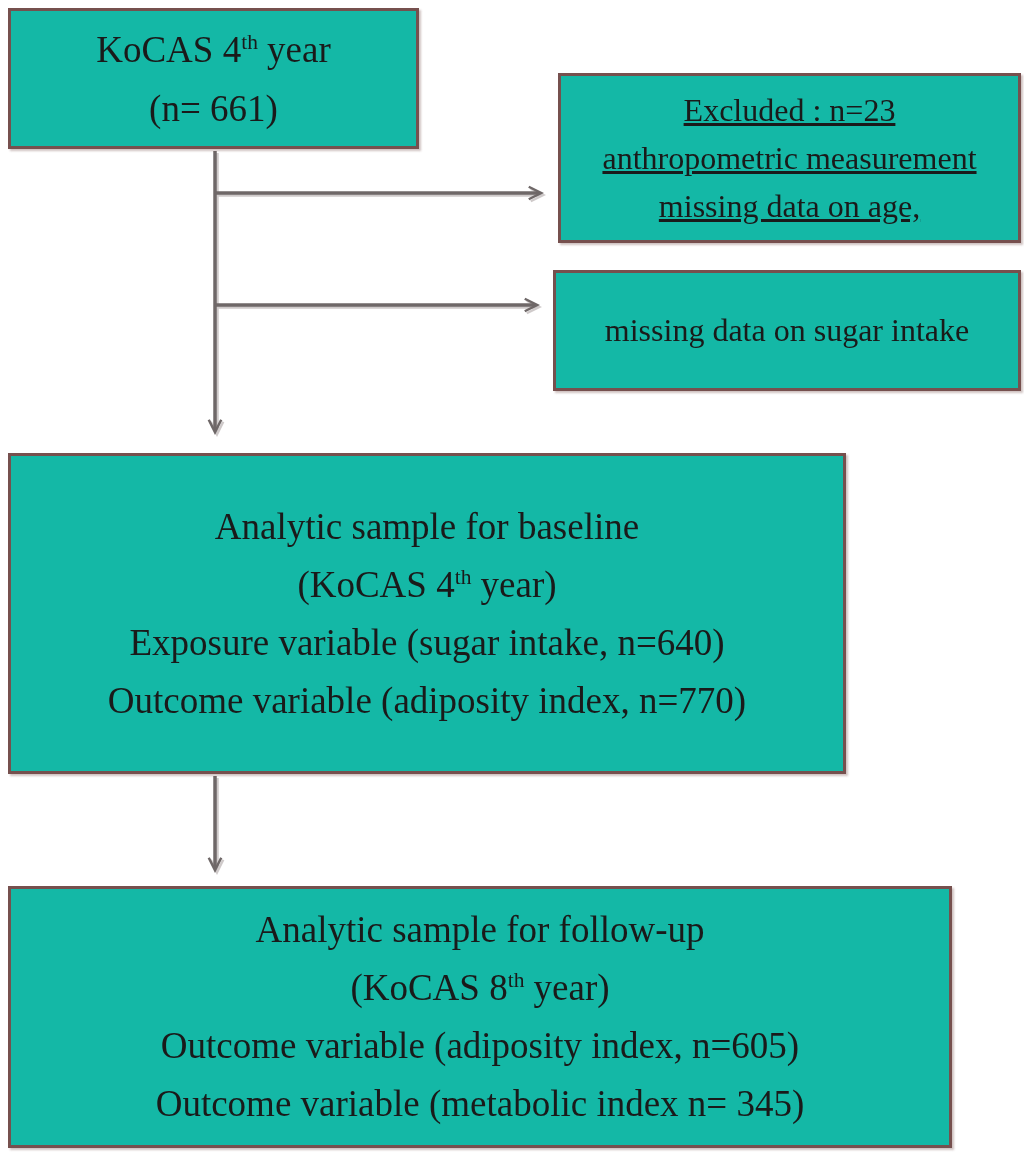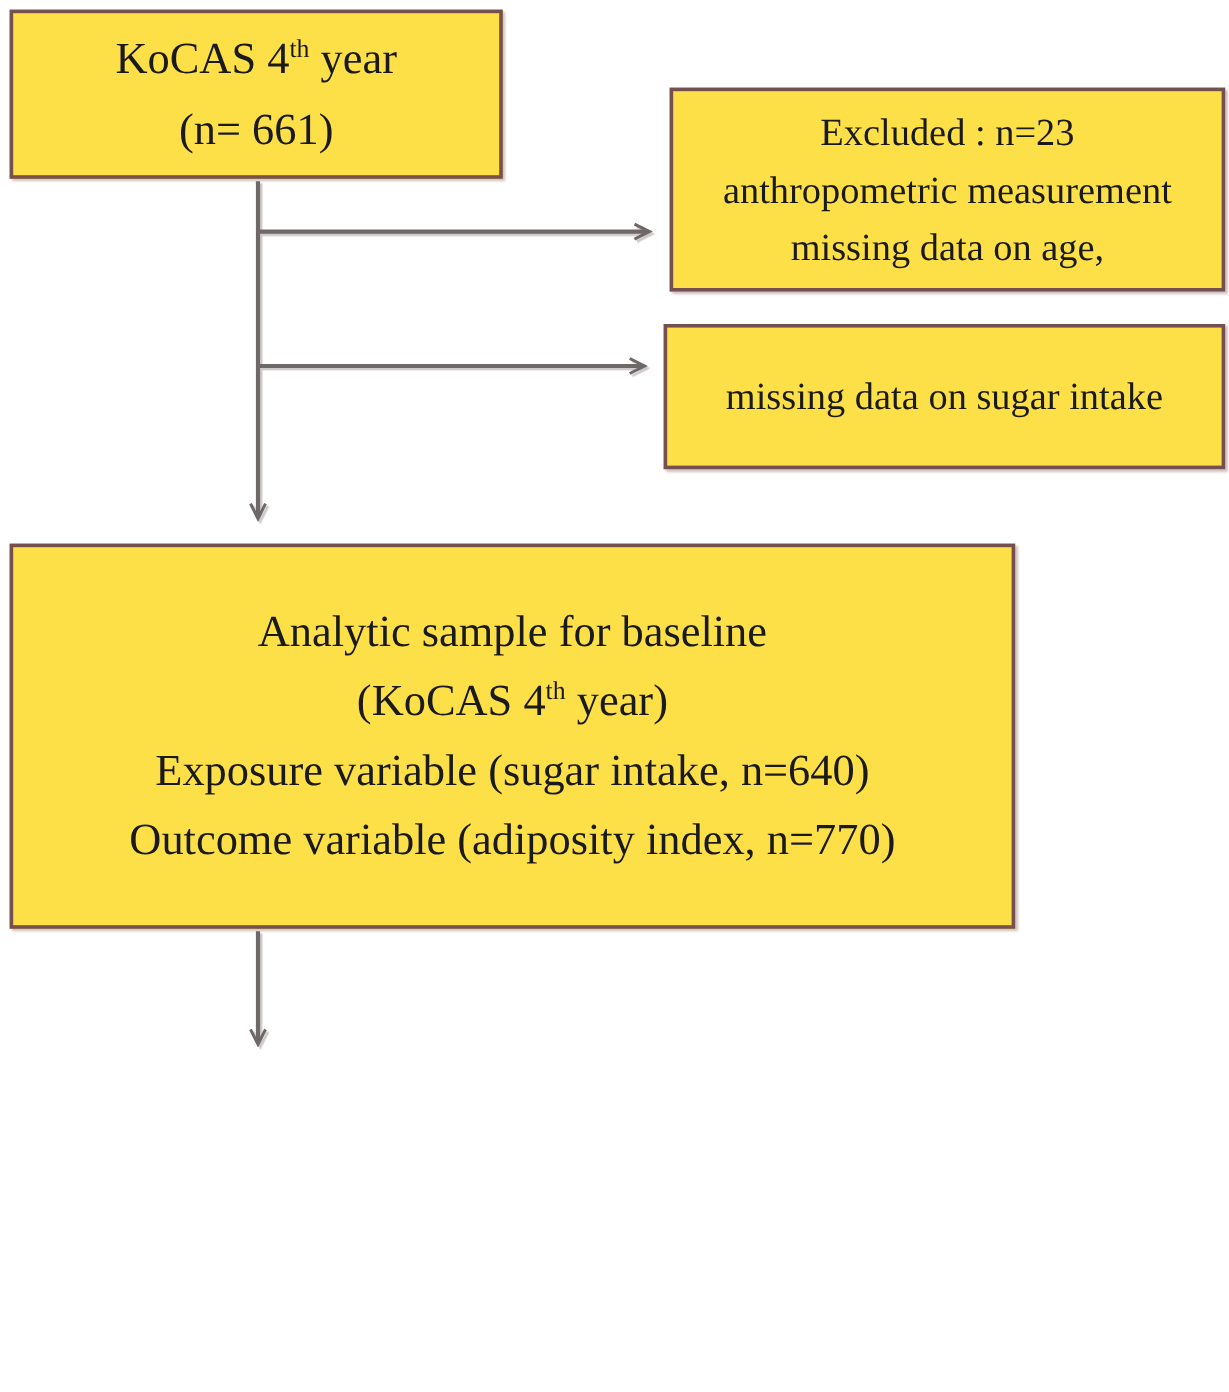--- a/index.html
+++ b/index.html
@@ -14,31 +14,31 @@
     width:1024px;height:1160px;
     background:var(--bg);
     font-family:"Liberation Serif","DejaVu Serif",serif;
     color:var(--text);
     overflow:hidden;
   }
   .box{
     position:absolute;
     box-sizing:border-box;
     border:3px solid var(--border);
-    background:#fde047;
+    background:#14b8a6;
     display:flex;
     flex-direction:column;
     justify-content:center;
     align-items:center;
     text-align:center;
     box-shadow:2px 2px 2px rgba(118,80,78,0.35);
   }
   .box .line{white-space:nowrap;}
   .box-top{left:8px;top:8px;width:411px;height:141px;font-size:37px;line-height:59px;}
-  .box-excl1{left:558px;top:73px;width:463px;height:170px;font-size:32px;line-height:48px;}
+  .box-excl1{left:558px;top:73px;width:463px;height:170px;font-size:32px;line-height:48px;text-decoration:underline;}
   .box-excl2{left:553px;top:270px;width:468px;height:121px;font-size:32px;line-height:49px;}
   .box-mid{left:8px;top:453px;width:838px;height:321px;font-size:37px;line-height:58px;}
   .box-bottom{left:8px;top:886px;width:944px;height:262px;font-size:37px;line-height:58px;}
   sup{font-size:0.58em;vertical-align:super;line-height:0;}
   svg.arrows{
     position:absolute;left:0;top:0;
     pointer-events:none;
     filter:drop-shadow(2px 2px 0 rgba(168,158,158,0.55));
   }
   svg.arrows line{stroke:var(--arrow);stroke-width:3.5;}
@@ -76,14 +76,20 @@
     <div class="line">missing data on sugar intake</div>
   </div>
 
   <div class="box box-mid">
     <div class="line">Analytic sample for baseline</div>
     <div class="line"><span>(KoCAS 4</span><sup>th</sup><span> year)</span></div>
     <div class="line">Exposure variable (sugar intake, n=640)</div>
     <div class="line">Outcome variable (adiposity index, n=770)</div>
   </div>
 
+  <div class="box box-bottom">
+    <div class="line">Analytic sample for follow-up</div>
+    <div class="line"><span>(KoCAS 8</span><sup>th</sup><span> year)</span></div>
+    <div class="line">Outcome variable (adiposity index, n=605)</div>
+    <div class="line">Outcome variable (metabolic index n= 345)</div>
+  </div>
 
 </div>
 
 </body></html>

